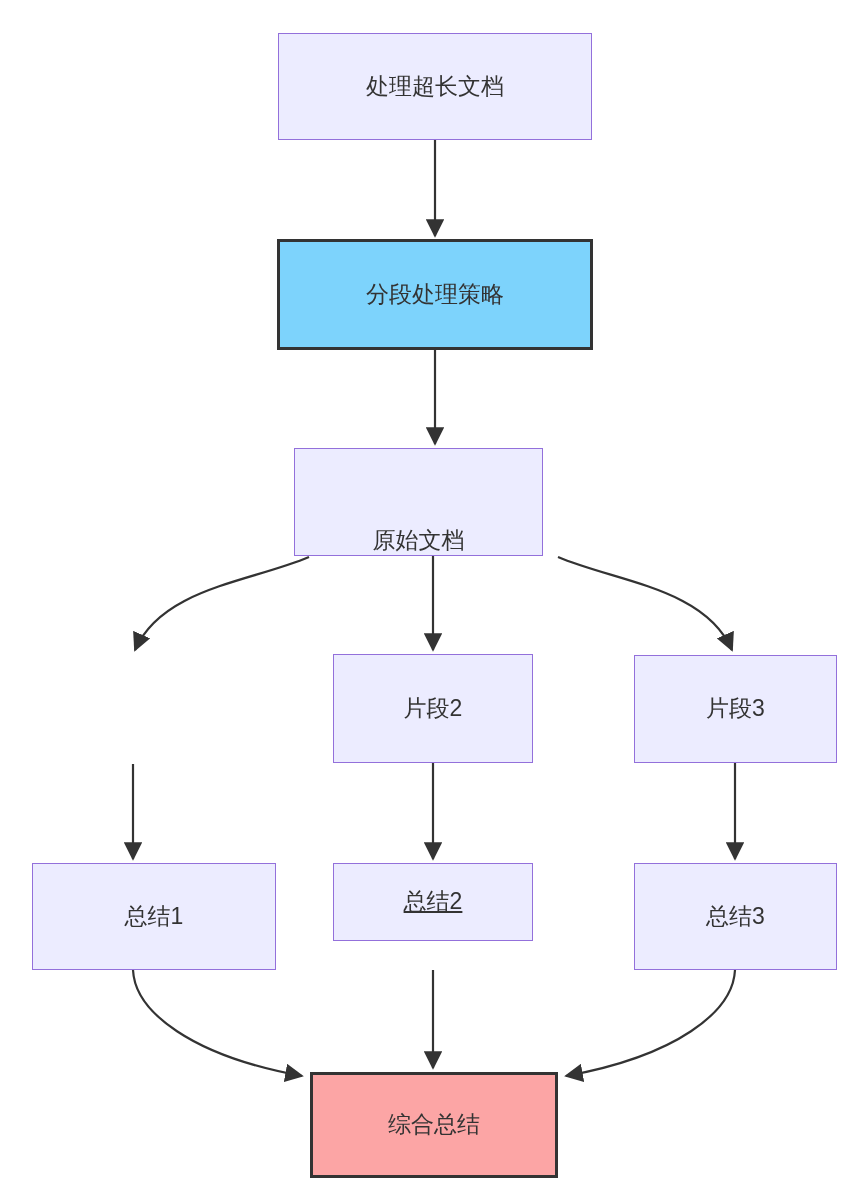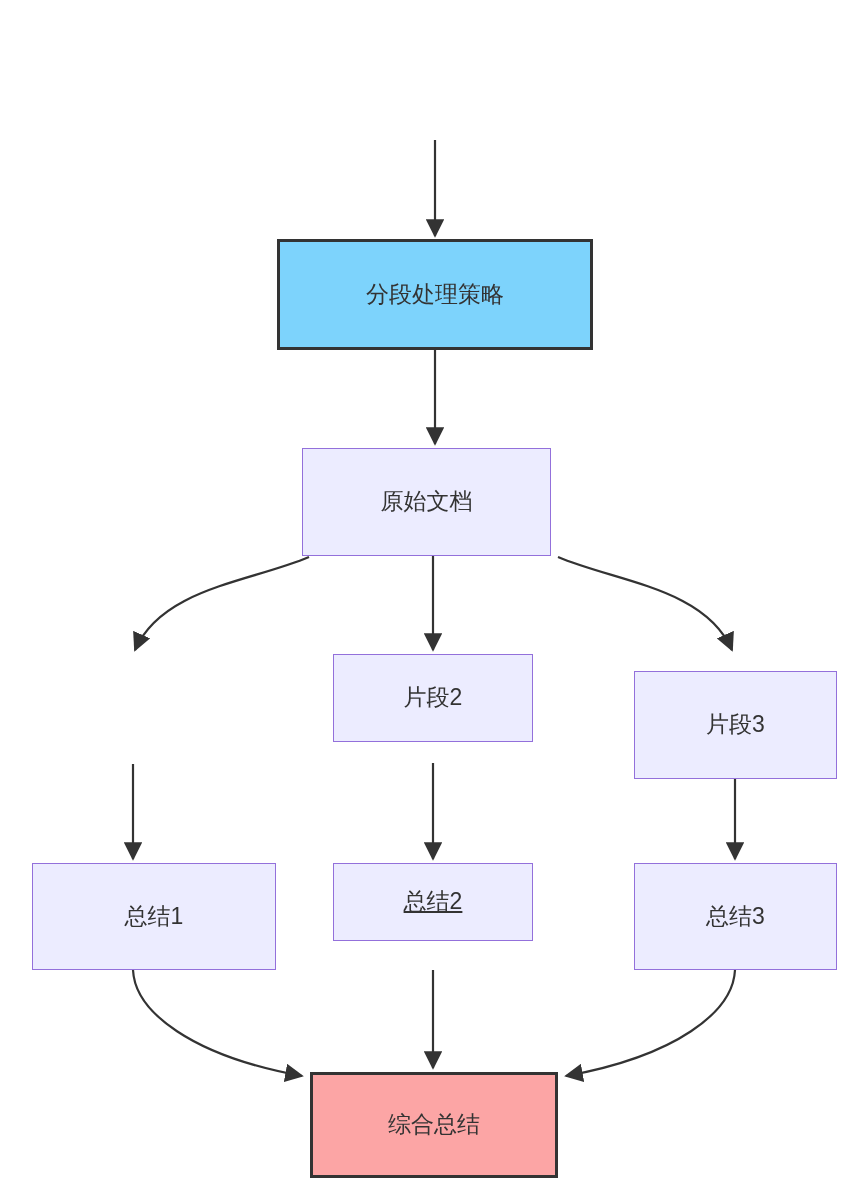--- a/index.html
+++ b/index.html
@@ -66,35 +66,38 @@
     <path class="edge-path" d="M 433 556 L 433 650" marker-end="url(#arrow)"></path>
     <path class="edge-path" d="M 558 557 C 617 582, 705 588, 732 650" marker-end="url(#arrow)"></path>
     <path class="edge-path" d="M 133 764 L 133 859" marker-end="url(#arrow)"></path>
     <path class="edge-path" d="M 433 763 L 433 859" marker-end="url(#arrow)"></path>
     <path class="edge-path" d="M 735 763 L 735 859" marker-end="url(#arrow)"></path>
     <path class="edge-path" d="M 133 970 C 135 1012, 192 1056, 302 1076" marker-end="url(#arrow)"></path>
     <path class="edge-path" d="M 433 970 L 433 1068" marker-end="url(#arrow)"></path>
     <path class="edge-path" d="M 735 970 C 733 1012, 676 1056, 566 1076" marker-end="url(#arrow)"></path>
   </svg>
 
+  <div class="node" style="left:278px; top:33px; width:314px; height:107px;">
+    <span>处理超长文档</span>
+  </div>
 
   <div class="node emphasis" style="left:277px; top:239px; width:316px; height:111px;">
     <span>分段处理策略</span>
   </div>
 
-  <div class="node" style="left:302px; top:448px; width:249px; height:108px;">
+  <div class="node" style="left:294px; top:448px; width:249px; height:108px;align-items:flex-end;">
     <span>原始文档</span>
   </div>
 
 
-  <div class="node" style="left:333px; top:654px; width:200px; height:88px;">
+  <div class="node" style="left:333px; top:654px; width:200px; height:109px;">
     <span>片段2</span>
   </div>
 
-  <div class="node" style="left:634px; top:655px; width:203px; height:108px;margin-top:16px;">
+  <div class="node" style="left:634px; top:655px; width:203px; height:108px;">
     <span>片段3</span>
   </div>
 
   <div class="node" style="left:32px; top:863px; width:244px; height:107px;">
     <span>总结1</span>
   </div>
 
   <div class="node" style="left:333px; top:863px; width:200px; height:78px;text-decoration:underline;">
     <span>总结2</span>
   </div>

